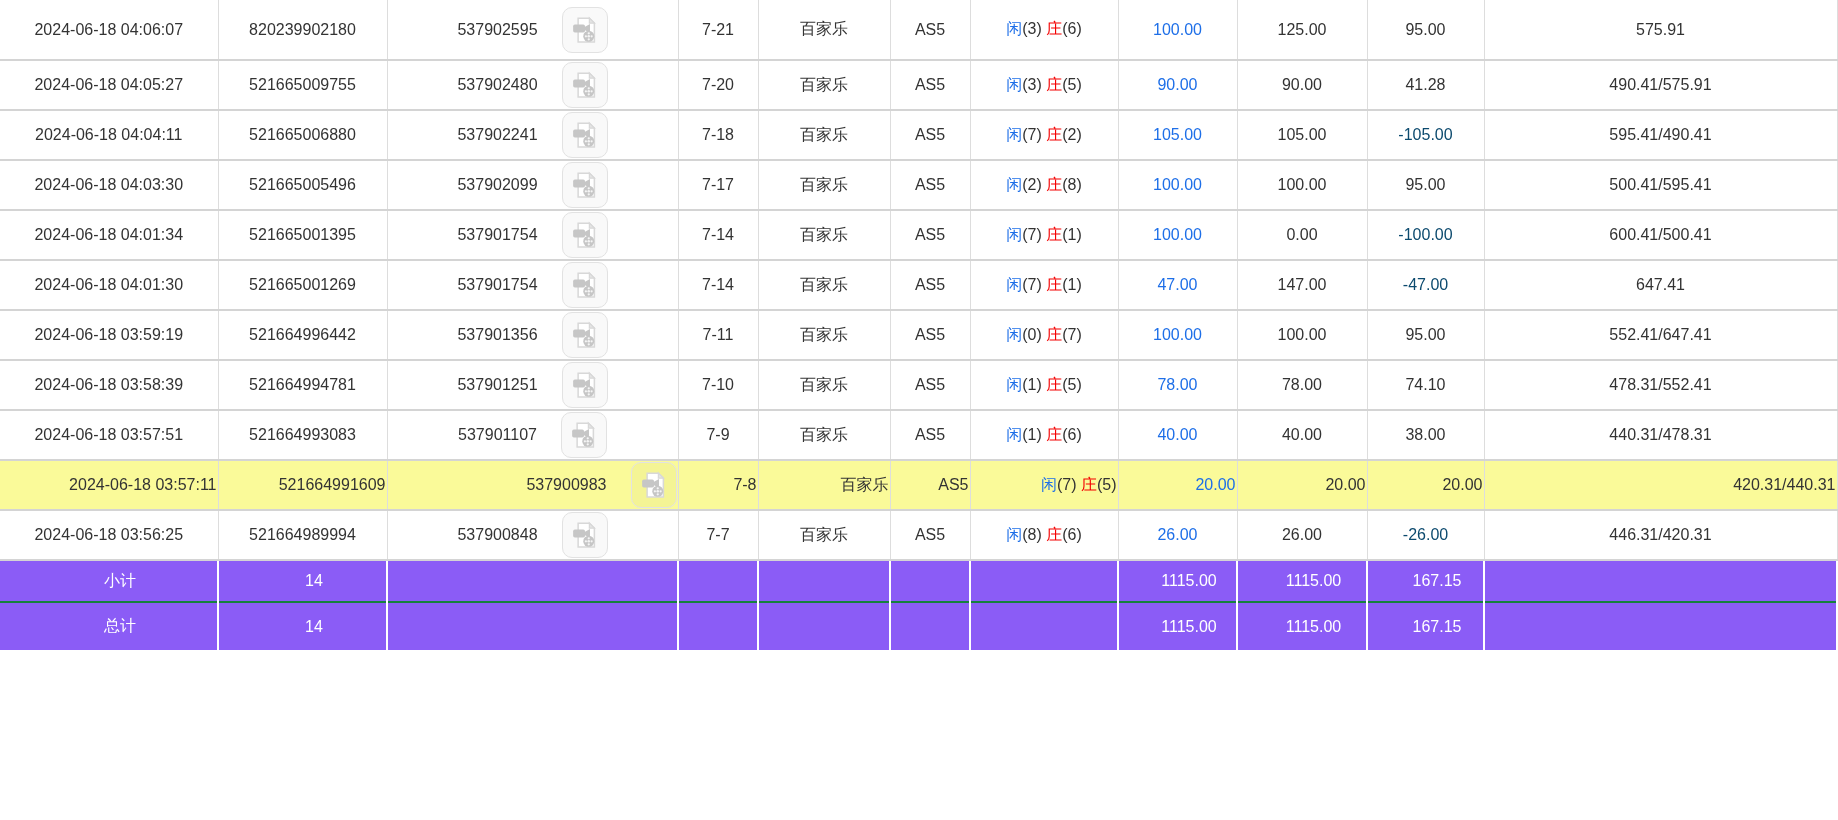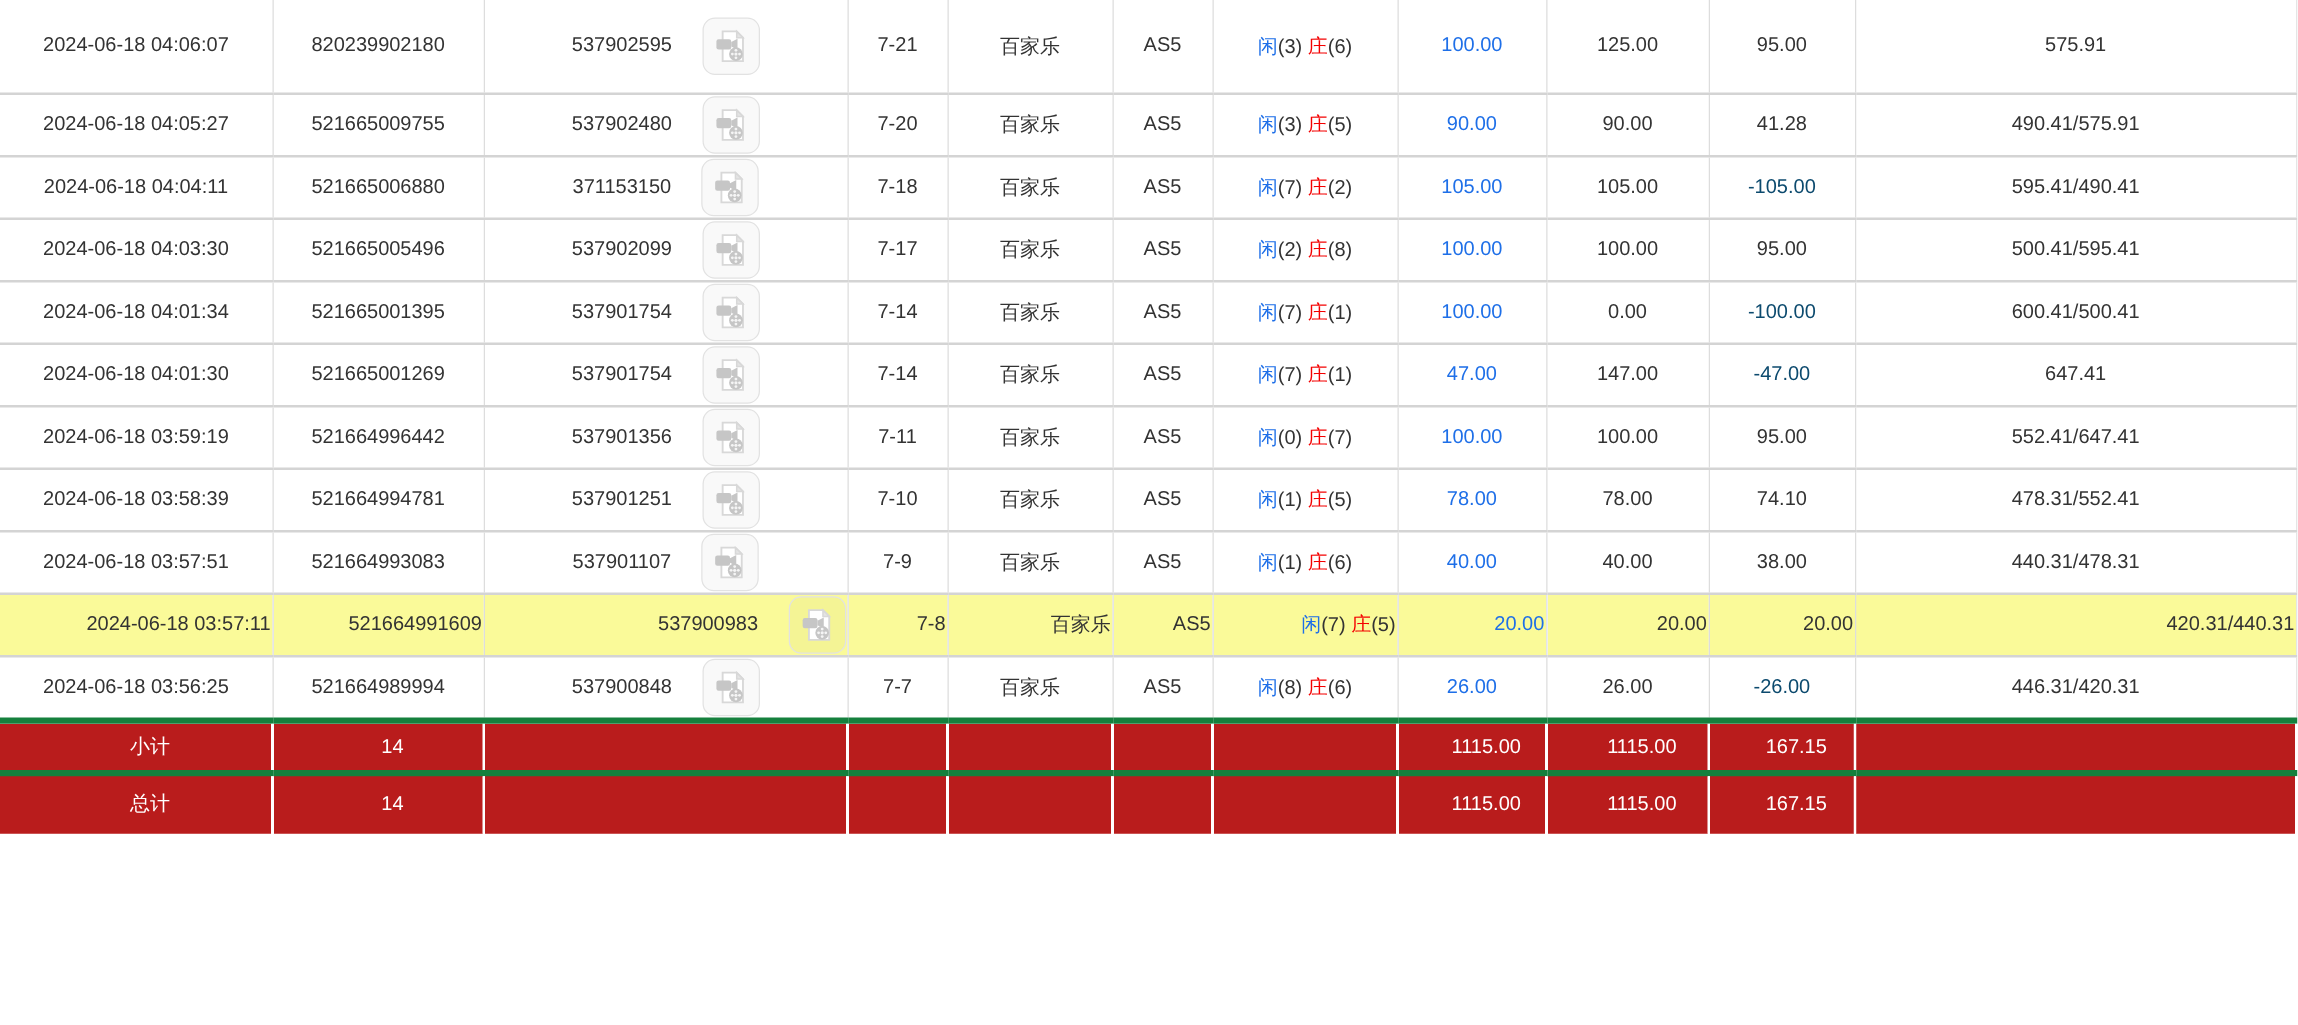--- a/index.html
+++ b/index.html
@@ -11,35 +11,35 @@
   table.records{
     width:1838px;border-collapse:collapse;table-layout:fixed;
   }
   td{
     text-align:center;vertical-align:middle;
     border-right:1px solid #ddd;
     border-bottom:2px solid #d4d4d4;
     overflow:hidden;white-space:nowrap;
   }
   tr.body-row{height:49px;background:#fff;}
-  tr.body-row.first{height:75px;}
+  tr.body-row.first{height:60px;}
   tr.body-row.highlighted td{background:#fafa99;text-align:right;}
   .cell-blue{color:#1e6fe8;}
   .result-player{color:#1e6fe8;}
   .result-banker{color:#f40000;}
   .neg{color:#0c4a6e;text-align:center;}
   .round-wrap{display:inline-flex;align-items:center;gap:24px;}
   .video-btn{
     width:46px;height:46px;border:1px solid #e2e2e2;border-radius:10px;
     background:rgba(0,0,0,0.025);display:inline-flex;align-items:center;justify-content:center;
     cursor:pointer;padding:0;
   }
   tr.summary-row td{
-    background:#b91c1c;color:#fff;
-    border-right:2px solid #fff;border-bottom:none;border-top:5px solid #15803d;padding-left:24px;
+    background:#8b5cf6;color:#fff;
+    border-right:2px solid #fff;border-bottom:none;border-top:2px solid #15803d;padding-left:24px;
   }
   tr.summary-row.subtotal{height:42px;}
   tr.summary-row.grandtotal{height:48px;}
 </style>
 </head>
 <body>
 
 <table class="records">
   <colgroup>
     <col style="width:218px">
@@ -121,21 +121,21 @@
     <td class="cell-blue">90.00</td>
     <td>90.00</td>
     <td>41.28</td>
     <td>490.41/575.91</td>
   </tr>
       <tr class="body-row">
     <td>2024-06-18 04:04:11</td>
     <td>521665006880</td>
     <td>
       <span class="round-wrap">
-        <span>371153150</span>
+        <span>537902241</span>
         <button class="video-btn">
           <svg width="30" height="30" viewBox="0 0 24 24">
             <path d="M6.5 2.5 h9 l4 4 v15 h-13 z" fill="#ffffff" stroke="#d8d8d8" stroke-width="1.2"></path>
             <path d="M15.5 2.5 v4 h4 z" fill="#e4e4e4" stroke="#d8d8d8" stroke-width="1"></path>
             <rect x="2.5" y="7.5" width="9.5" height="6.5" rx="1.4" fill="#c6c6c6"></rect>
             <polygon points="12,9.3 16,7.2 16,14.3 12,12.2" fill="#c6c6c6"></polygon>
             <circle cx="15" cy="17" r="4.4" fill="#c6c6c6"></circle>
             <circle cx="15" cy="17" r="1" fill="#f5f5f5"></circle>
             <circle cx="15" cy="14.6" r="0.9" fill="#f5f5f5"></circle>
             <circle cx="15" cy="19.4" r="0.9" fill="#f5f5f5"></circle>

